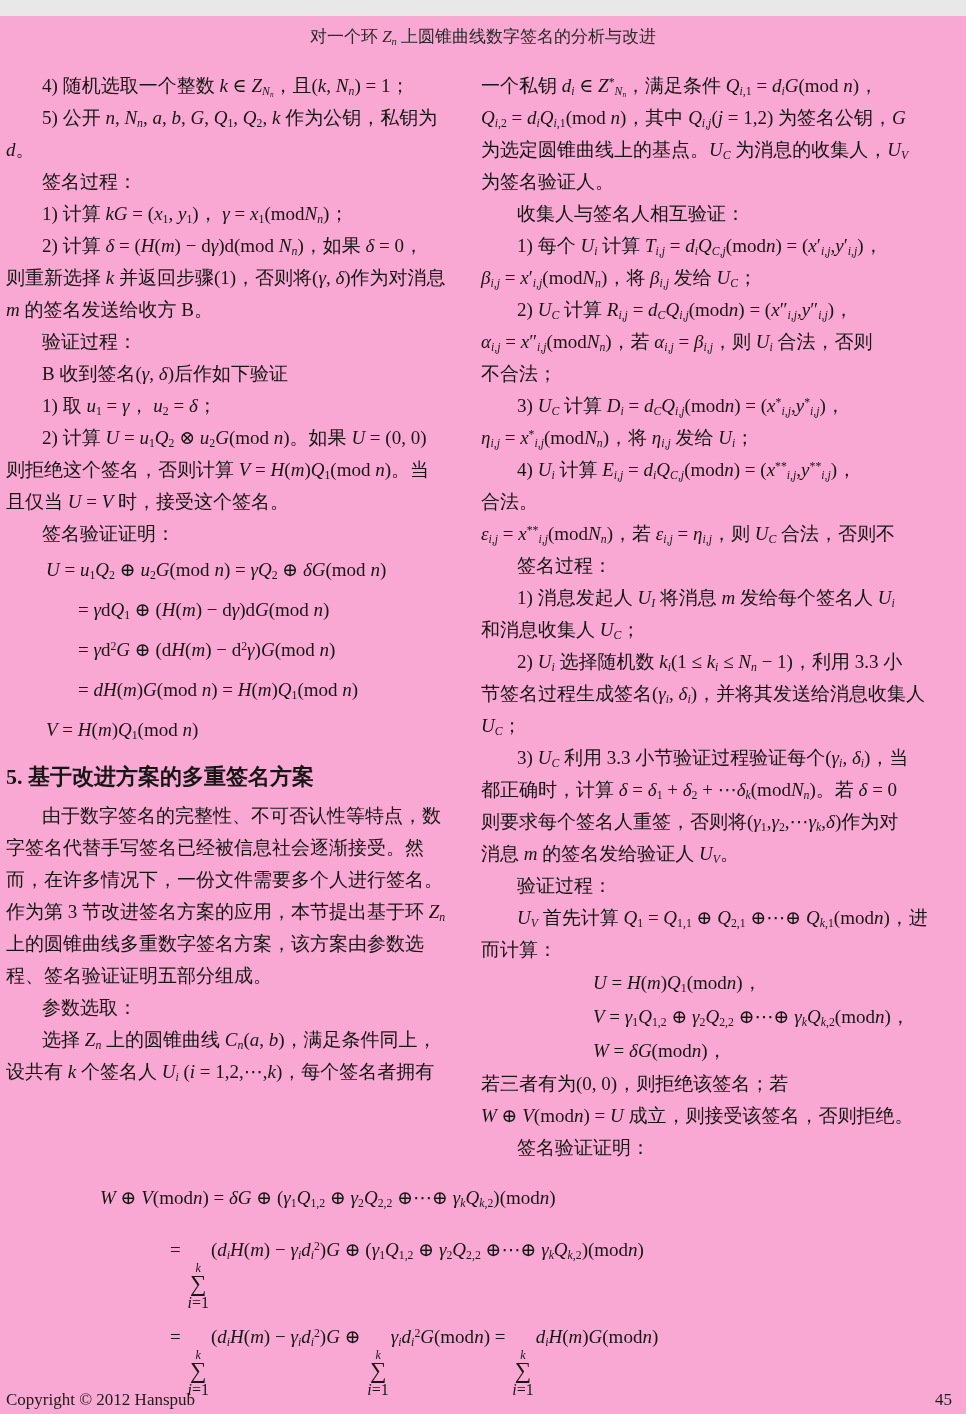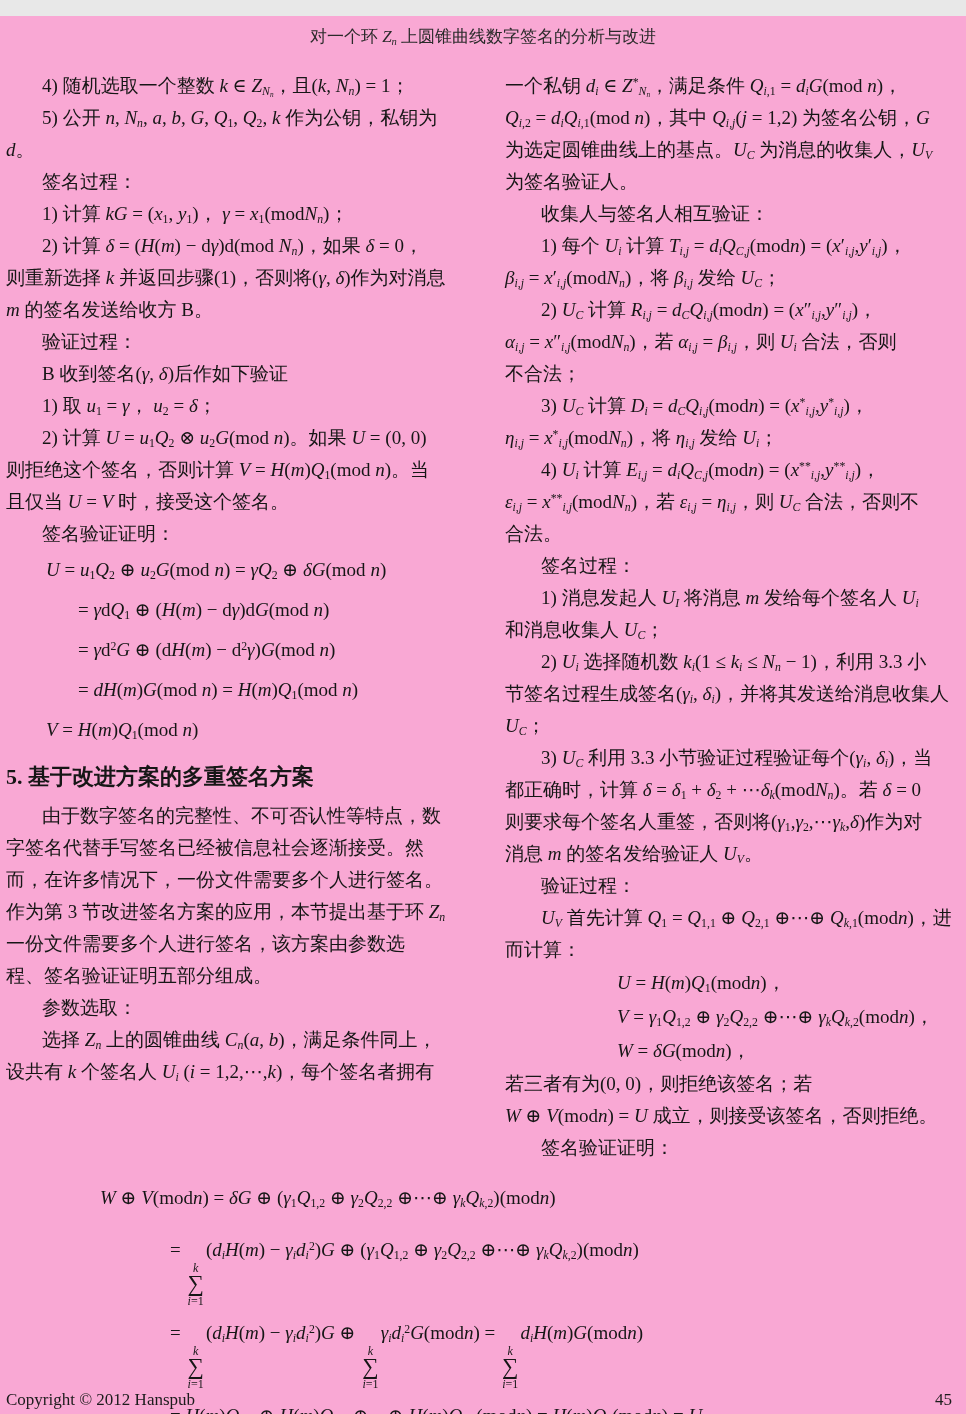--- a/index.html
+++ b/index.html
@@ -4,35 +4,35 @@
 <style>
   html,body{margin:0;padding:0;background:#e8e8e8;}
   .page{
     width:966px;height:1414px;background:#f9a8d4;color:#161616;
     font-family:"Liberation Serif","DejaVu Serif",serif;font-size:19px;
     position:relative;overflow:hidden;margin:16px auto;
   }
   .ptitle{
     text-align:center;padding-top:8px;font-size:17px;line-height:26px;color:#2a2a2a;
   }
-  .cols{display:flex;gap:40px;padding:20px 0 0 6px;}
+  .cols{display:flex;gap:16px;padding:20px 0 0 6px;}
   .col{width:459px;flex:0 0 459px;}
   .line{line-height:32px;min-height:32px;}
   .ind{text-indent:1.9em;}
   .f1{padding-left:40px;line-height:40px;min-height:40px;}
   .f2{padding-left:72px;line-height:40px;min-height:40px;}
   .fc{padding-left:112px;line-height:34px;min-height:34px;}
   .h2{font-weight:bold;font-size:22px;line-height:30px;padding:12px 0 8px 0;min-height:30px;}
   sub,sup{font-size:0.62em;line-height:0;}
   sub{vertical-align:-0.28em;}
   sup{vertical-align:0.55em;}
   .sum{display:inline-flex;flex-direction:column;align-items:center;vertical-align:-0.85em;line-height:1;margin:0 2px;}
   .sum .t{font-size:12px;font-style:italic;}
   .sum .s{font-size:23px;line-height:0.9;}
-  .sum .b{font-size:12px;}
+  .sum .b{font-size:16px;}
   .bblock{margin-top:8px;}
   .bfl{line-height:52px;min-height:52px;}
   .bf1{padding-left:100px;}
   .bf2{padding-left:170px;}
   .footer{
     position:absolute;left:6px;right:14px;bottom:20px;
     display:flex;justify-content:space-between;font-size:17px;color:#1c1c1c;
   }
 </style>
 </head>
@@ -62,42 +62,42 @@
         <div class="line f1"><i>U</i> = <i>u</i><sub>1</sub><i>Q</i><sub>2</sub> ⊕ <i>u</i><sub>2</sub><i>G</i>(mod <i>n</i>) = <i>γQ</i><sub>2</sub> ⊕ <i>δG</i>(mod <i>n</i>)</div>
         <div class="line f2">= <i>γ</i>d<i>Q</i><sub>1</sub> ⊕ (<i>H</i>(<i>m</i>) − d<i>γ</i>)d<i>G</i>(mod <i>n</i>)</div>
         <div class="line f2">= <i>γ</i>d<sup>2</sup><i>G</i> ⊕ (d<i>H</i>(<i>m</i>) − d<sup>2</sup><i>γ</i>)<i>G</i>(mod <i>n</i>)</div>
         <div class="line f2">= <i>dH</i>(<i>m</i>)<i>G</i>(mod <i>n</i>) = <i>H</i>(<i>m</i>)<i>Q</i><sub>1</sub>(mod <i>n</i>)</div>
         <div class="line f1"><i>V</i> = <i>H</i>(<i>m</i>)<i>Q</i><sub>1</sub>(mod <i>n</i>)</div>
         <div class="line h2">5. 基于改进方案的多重签名方案</div>
         <div class="line ind">由于数字签名的完整性、不可否认性等特点，数</div>
         <div class="line">字签名代替手写签名已经被信息社会逐渐接受。然</div>
         <div class="line">而，在许多情况下，一份文件需要多个人进行签名。</div>
         <div class="line">作为第 3 节改进签名方案的应用，本节提出基于环 <i>Z<sub>n</sub></i></div>
-        <div class="line">一份文件需要多个人进行签名，该方案由参数选</div>
+        <div class="line">上的圆锥曲线多重数字签名方案，该方案由参数选</div>
         <div class="line">程、签名验证证明五部分组成。</div>
         <div class="line ind">参数选取：</div>
         <div class="line ind">选择 <i>Z<sub>n</sub></i> 上的圆锥曲线 <i>C<sub>n</sub></i>(<i>a</i>, <i>b</i>)，满足条件同上，</div>
         <div class="line">设共有 <i>k</i> 个签名人 <i>U<sub>i</sub></i> (<i>i</i> = 1,2,⋯,<i>k</i>)，每个签名者拥有</div>
     </div>
     <div class="col">
       <div class="line">一个私钥 <i>d<sub>i</sub></i> ∈ <i>Z</i><sup>*</sup><sub><i>N<sub>n</sub></i></sub>，满足条件 <i>Q</i><sub><i>i</i>,1</sub> = <i>d<sub>i</sub>G</i>(mod <i>n</i>)，</div>
         <div class="line"><i>Q</i><sub><i>i</i>,2</sub> = <i>d<sub>i</sub></i><i>Q</i><sub><i>i</i>,1</sub>(mod <i>n</i>)，其中 <i>Q</i><sub><i>i</i>,<i>j</i></sub>(<i>j</i> = 1,2) 为签名公钥，<i>G</i></div>
         <div class="line">为选定圆锥曲线上的基点。<i>U<sub>C</sub></i> 为消息的收集人，<i>U<sub>V</sub></i></div>
         <div class="line">为签名验证人。</div>
         <div class="line ind">收集人与签名人相互验证：</div>
         <div class="line ind">1) 每个 <i>U<sub>i</sub></i> 计算 <i>T</i><sub><i>i</i>,<i>j</i></sub> = <i>d<sub>i</sub></i><i>Q</i><sub><i>C</i>,<i>j</i></sub>(mod<i>n</i>) = (<i>x</i>′<sub><i>i</i>,<i>j</i></sub>,<i>y</i>′<sub><i>i</i>,<i>j</i></sub>)，</div>
         <div class="line"><i>β</i><sub><i>i</i>,<i>j</i></sub> = <i>x</i>′<sub><i>i</i>,<i>j</i></sub>(mod<i>N<sub>n</sub></i>)，将 <i>β</i><sub><i>i</i>,<i>j</i></sub> 发给 <i>U<sub>C</sub></i>；</div>
         <div class="line ind">2) <i>U<sub>C</sub></i> 计算 <i>R</i><sub><i>i</i>,<i>j</i></sub> = <i>d<sub>C</sub></i><i>Q</i><sub><i>i</i>,<i>j</i></sub>(mod<i>n</i>) = (<i>x</i>″<sub><i>i</i>,<i>j</i></sub>,<i>y</i>″<sub><i>i</i>,<i>j</i></sub>)，</div>
         <div class="line"><i>α</i><sub><i>i</i>,<i>j</i></sub> = <i>x</i>″<sub><i>i</i>,<i>j</i></sub>(mod<i>N<sub>n</sub></i>)，若 <i>α</i><sub><i>i</i>,<i>j</i></sub> = <i>β</i><sub><i>i</i>,<i>j</i></sub>，则 <i>U<sub>i</sub></i> 合法，否则</div>
         <div class="line">不合法；</div>
         <div class="line ind">3) <i>U<sub>C</sub></i> 计算 <i>D<sub>i</sub></i> = <i>d<sub>C</sub></i><i>Q</i><sub><i>i</i>,<i>j</i></sub>(mod<i>n</i>) = (<i>x</i><sup>*</sup><sub><i>i</i>,<i>j</i></sub>,<i>y</i><sup>*</sup><sub><i>i</i>,<i>j</i></sub>)，</div>
         <div class="line"><i>η</i><sub><i>i</i>,<i>j</i></sub> = <i>x</i><sup>*</sup><sub><i>i</i>,<i>j</i></sub>(mod<i>N<sub>n</sub></i>)，将 <i>η</i><sub><i>i</i>,<i>j</i></sub> 发给 <i>U<sub>i</sub></i>；</div>
         <div class="line ind">4) <i>U<sub>i</sub></i> 计算 <i>E</i><sub><i>i</i>,<i>j</i></sub> = <i>d<sub>i</sub></i><i>Q</i><sub><i>C</i>,<i>j</i></sub>(mod<i>n</i>) = (<i>x</i><sup>**</sup><sub><i>i</i>,<i>j</i></sub>,<i>y</i><sup>**</sup><sub><i>i</i>,<i>j</i></sub>)，</div>
+        <div class="line">合法。</div>
         <div class="line"><i>ε</i><sub><i>i</i>,<i>j</i></sub> = <i>x</i><sup>**</sup><sub><i>i</i>,<i>j</i></sub>(mod<i>N<sub>n</sub></i>)，若 <i>ε</i><sub><i>i</i>,<i>j</i></sub> = <i>η</i><sub><i>i</i>,<i>j</i></sub>，则 <i>U<sub>C</sub></i> 合法，否则不</div>
-        <div class="line">合法。</div>
         <div class="line ind">签名过程：</div>
         <div class="line ind">1) 消息发起人 <i>U<sub>I</sub></i> 将消息 <i>m</i> 发给每个签名人 <i>U<sub>i</sub></i></div>
         <div class="line">和消息收集人 <i>U<sub>C</sub></i>；</div>
         <div class="line ind">2) <i>U<sub>i</sub></i> 选择随机数 <i>k<sub>i</sub></i>(1 ≤ <i>k<sub>i</sub></i> ≤ <i>N<sub>n</sub></i> − 1)，利用 3.3 小</div>
         <div class="line">节签名过程生成签名(<i>γ<sub>i</sub></i>, <i>δ<sub>i</sub></i>)，并将其发送给消息收集人</div>
         <div class="line"><i>U<sub>C</sub></i>；</div>
         <div class="line ind">3) <i>U<sub>C</sub></i> 利用 3.3 小节验证过程验证每个(<i>γ<sub>i</sub></i>, <i>δ<sub>i</sub></i>)，当</div>
         <div class="line">都正确时，计算 <i>δ</i> = <i>δ</i><sub>1</sub> + <i>δ</i><sub>2</sub> + ⋯<i>δ<sub>k</sub></i>(mod<i>N<sub>n</sub></i>)。若 <i>δ</i> = 0</div>
         <div class="line">则要求每个签名人重签，否则将(<i>γ</i><sub>1</sub>,<i>γ</i><sub>2</sub>,⋯<i>γ<sub>k</sub></i>,<i>δ</i>)作为对</div>
         <div class="line">消息 <i>m</i> 的签名发给验证人 <i>U<sub>V</sub></i>。</div>

